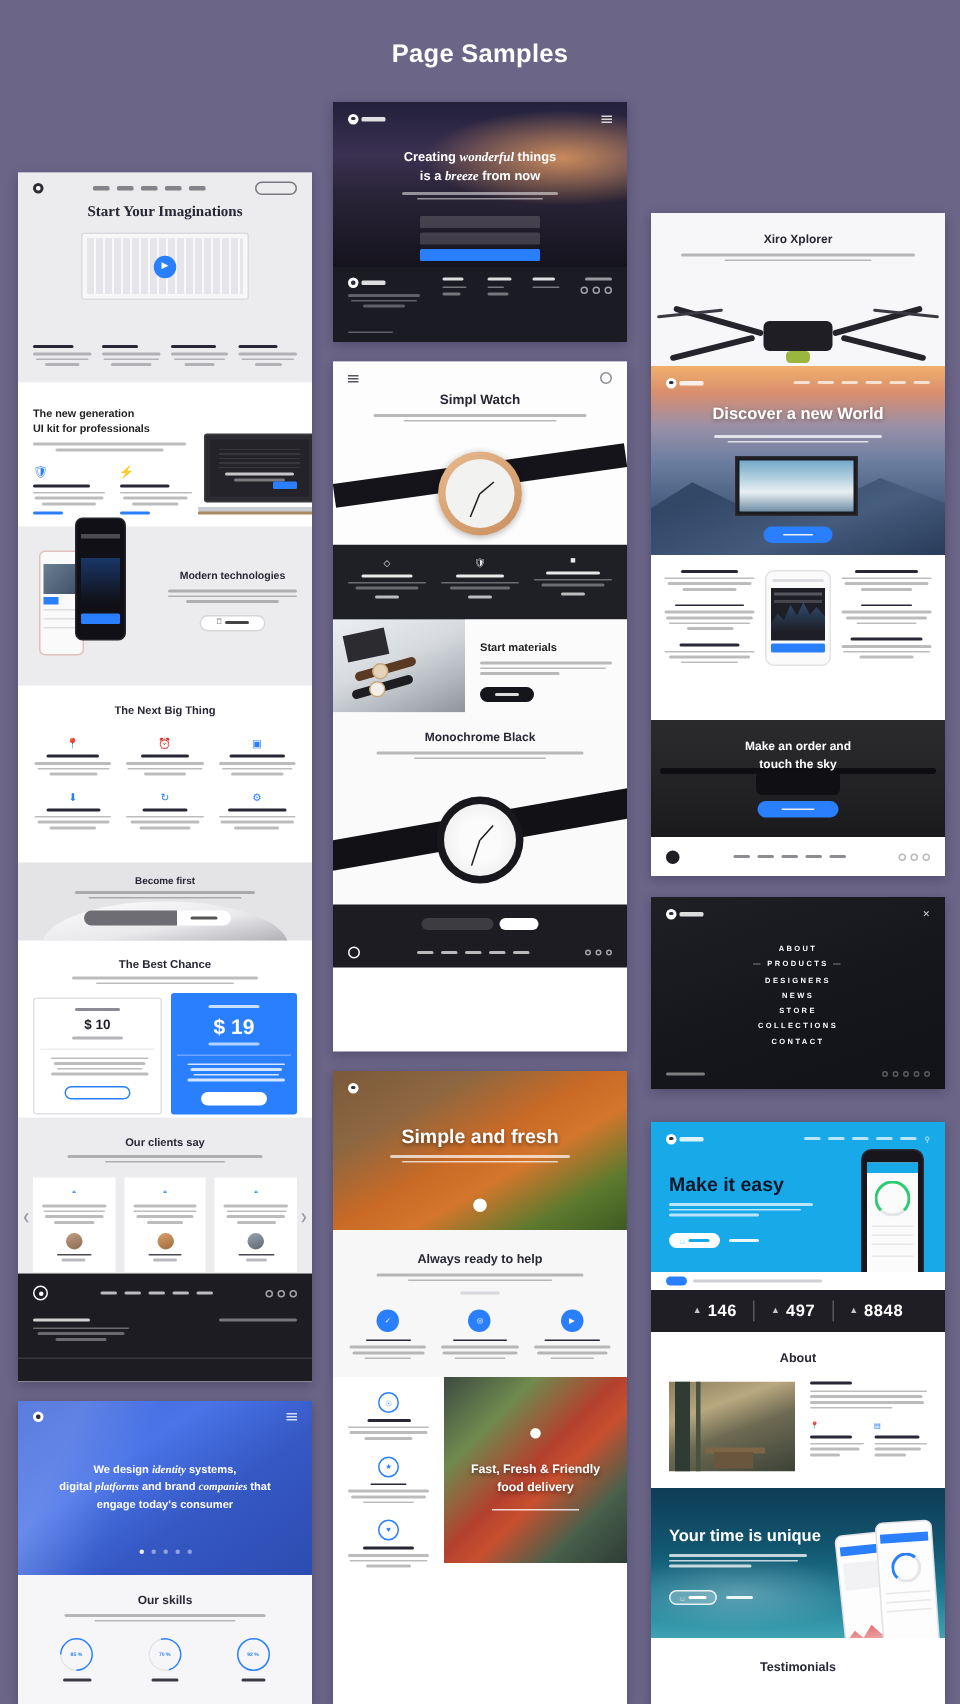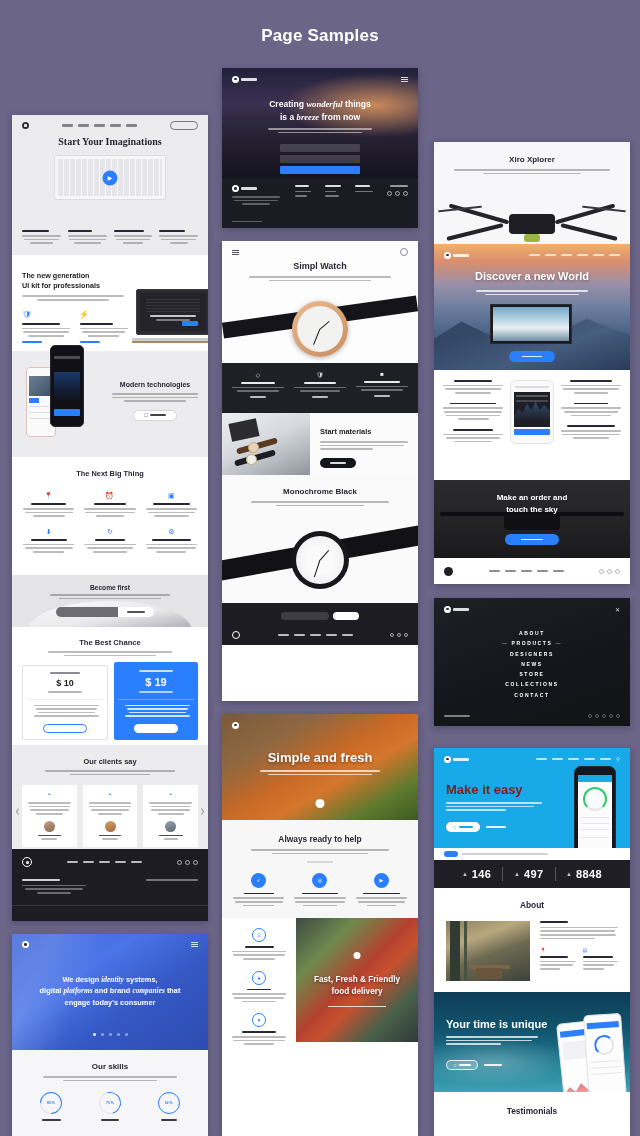--- a/index.html
+++ b/index.html
@@ -342,21 +342,21 @@
           <div class="lines" style="color:#222;margin-top:5px;text-align:left;padding-left:3px;">
             <i style="width:90%"></i>
               <i style="width:84%"></i>
               <i style="width:78%"></i>
               <i style="width:88%"></i>
           </div>
           <div style="margin:7px auto 0;width:44px;height:9px;border:.6px solid #2a7fff;border-radius:5px;"></div>
         </div>
         <div style="flex:1;background:#2a7fff;border-radius:2px;padding:8px 4px 6px;text-align:center;margin-top:-3px;">
           <div style="height:1.8px;width:46%;background:rgba(255,255,255,.75);border-radius:1px;margin:0 auto 4px;"></div>
-          <div style="font-size:11px;font-weight:bold;color:#fff;">$ 19</div>
+          <div style="font-size:14px;font-weight:bold;color:#fff;">$ 19</div>
           <div style="height:1.6px;width:46%;background:rgba(255,255,255,.65);border-radius:1px;margin:3px auto 6px;"></div>
           <div style="border-top:.5px solid rgba(255,255,255,.3);"></div>
           <div class="lines" style="color:#fff;margin-top:5px;text-align:left;padding-left:3px;">
             <i style="width:90%;opacity:.8"></i>
               <i style="width:84%;opacity:.8"></i>
               <i style="width:78%;opacity:.8"></i>
               <i style="width:88%;opacity:.8"></i>
           </div>
           <div style="margin:7px auto 0;width:44px;height:9px;background:#fff;border-radius:5px;"></div>
         </div>
@@ -979,21 +979,21 @@
           <div class="nav-links light">
               <i></i>
               <i></i>
               <i></i>
               <i></i>
               <i></i>
             </div>
           <div style="color:#fff;font-size:5px;opacity:.85;">⚲</div>
         </div>
       </div>
-      <div style="position:absolute;left:12px;top:34px;font-size:13px;font-weight:bold;color:#7f1d1d;">Make it easy</div>
+      <div style="position:absolute;left:12px;top:34px;font-size:13px;font-weight:bold;color:#0f172a;">Make it easy</div>
       <div class="lines" style="position:absolute;left:12px;top:54px;width:96px;color:#fff;text-align:left;">
         <i style="width:100%;margin-left:0;opacity:.7"></i>
           <i style="width:92%;margin-left:0;opacity:.7"></i>
           <i style="width:62%;margin-left:0;opacity:.7"></i>
       </div>
       <div style="position:absolute;left:12px;bottom:16px;display:flex;gap:6px;align-items:center;">
         <div style="width:34px;height:10px;border-radius:5px;background:#fff;display:flex;align-items:center;justify-content:center;gap:2px;">
           <span style="font-size:4px;color:#18a9e8;"></span>
           <span style="display:block;width:14px;height:1.6px;background:#18a9e8;border-radius:1px;"></span>
         </div>

